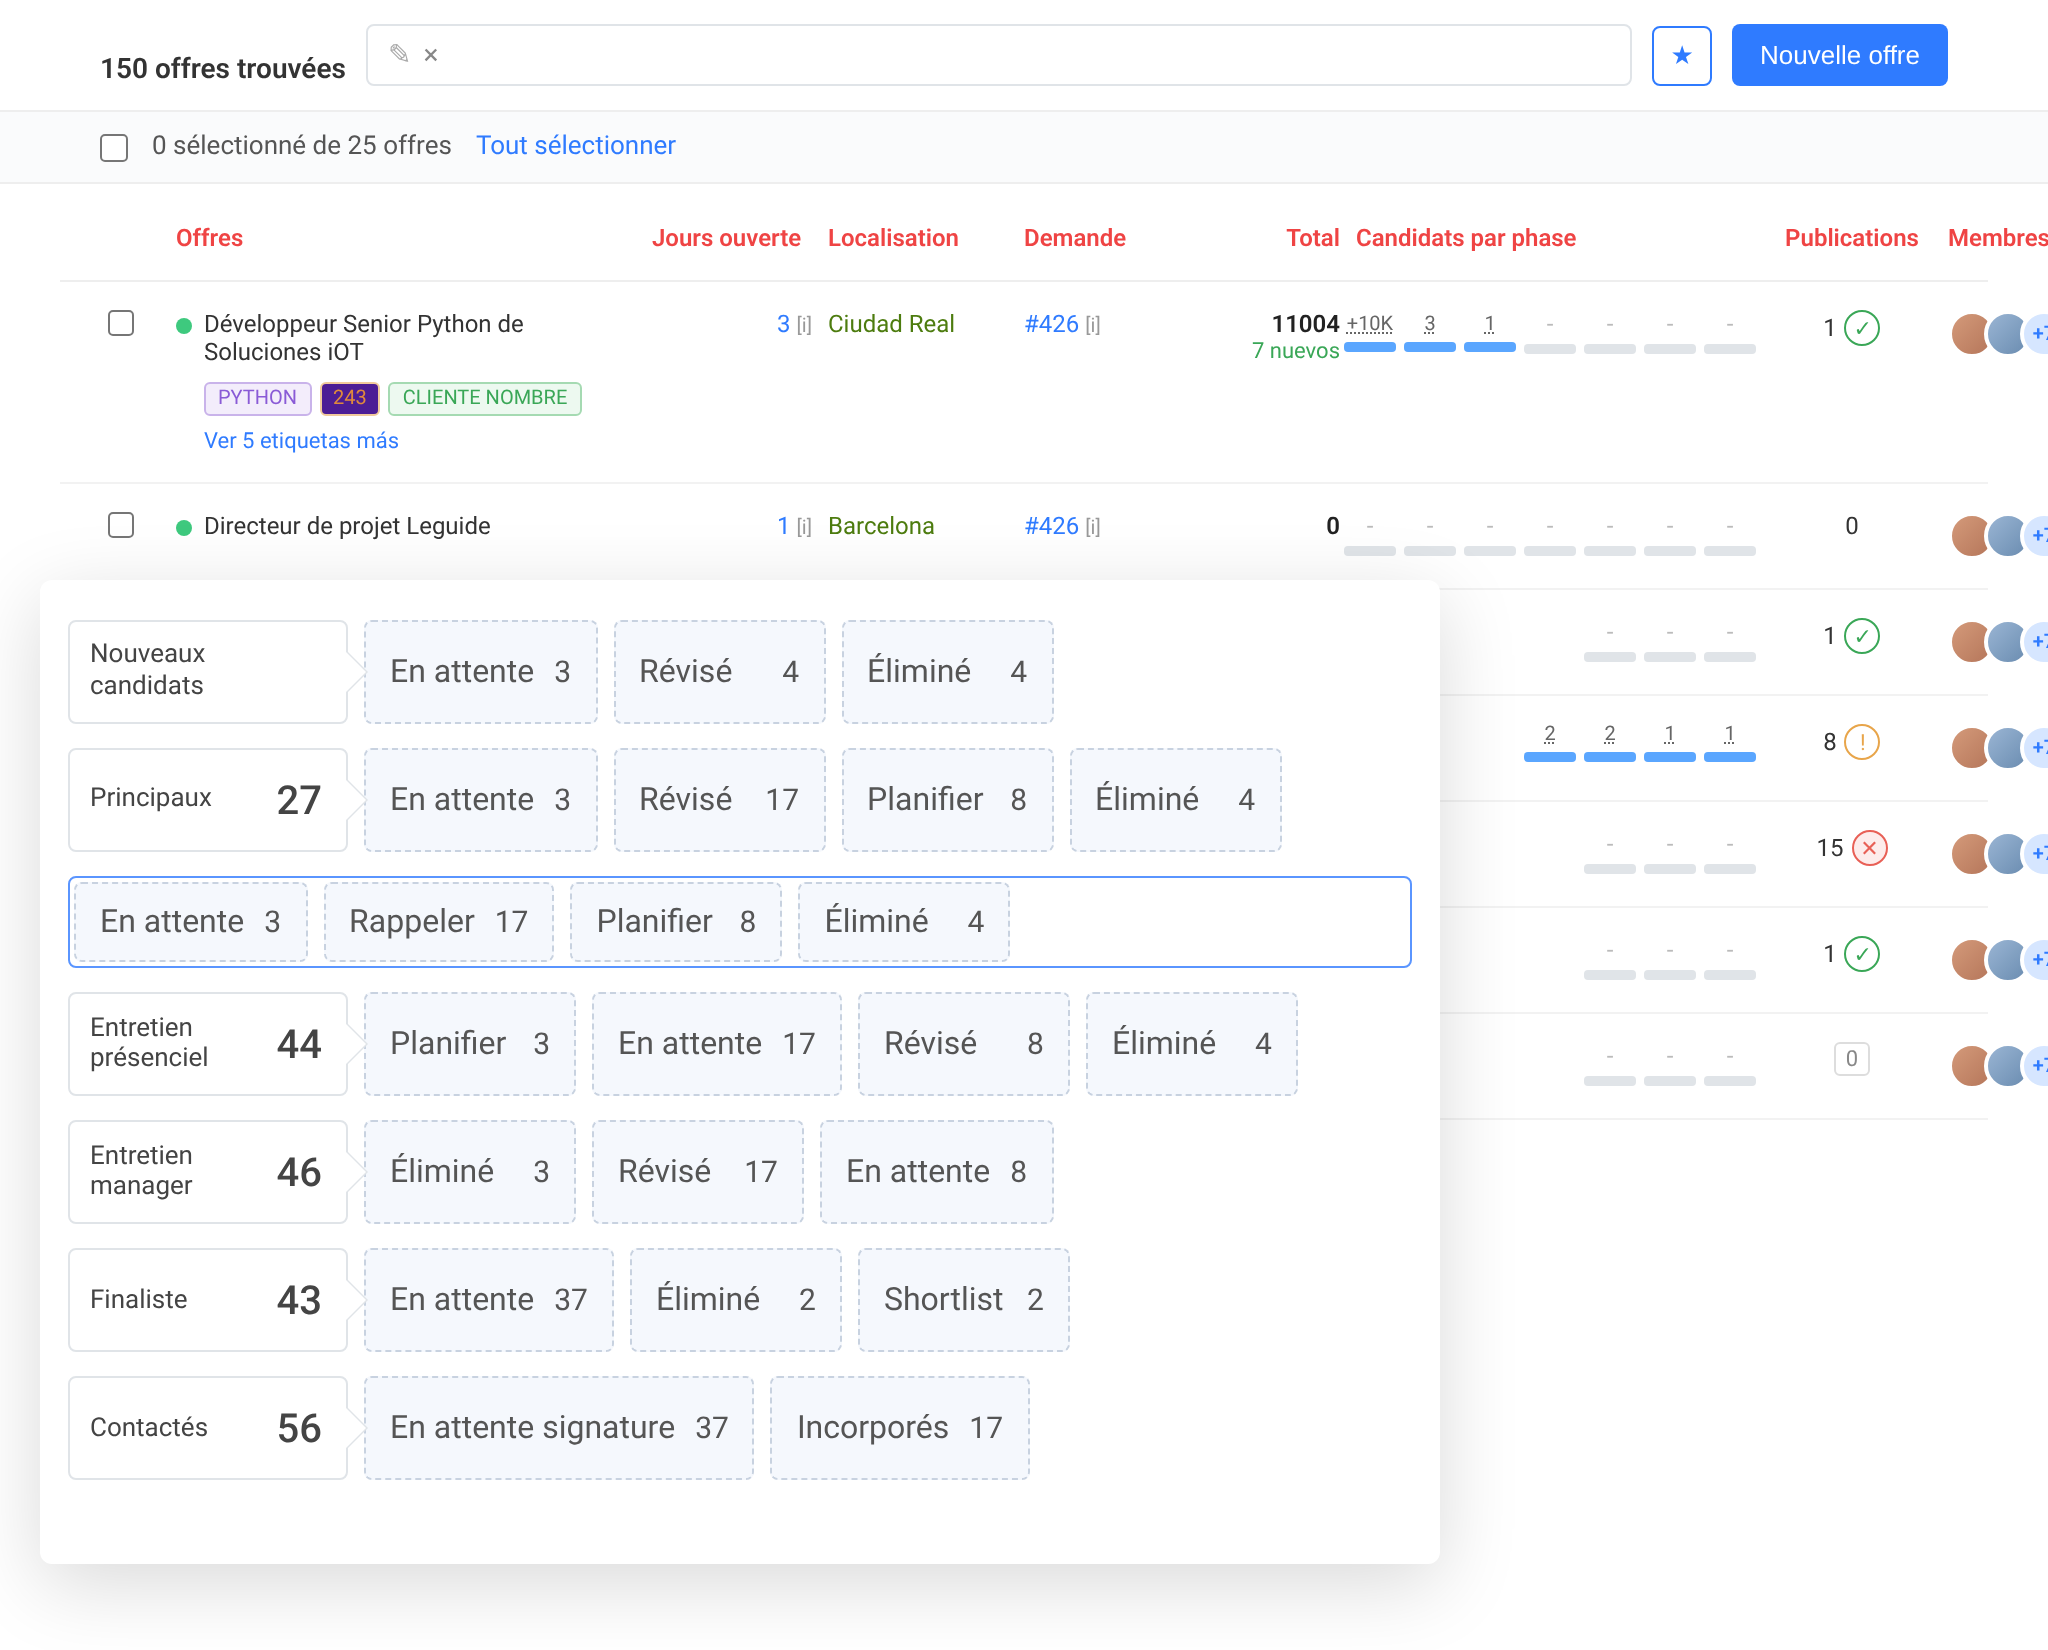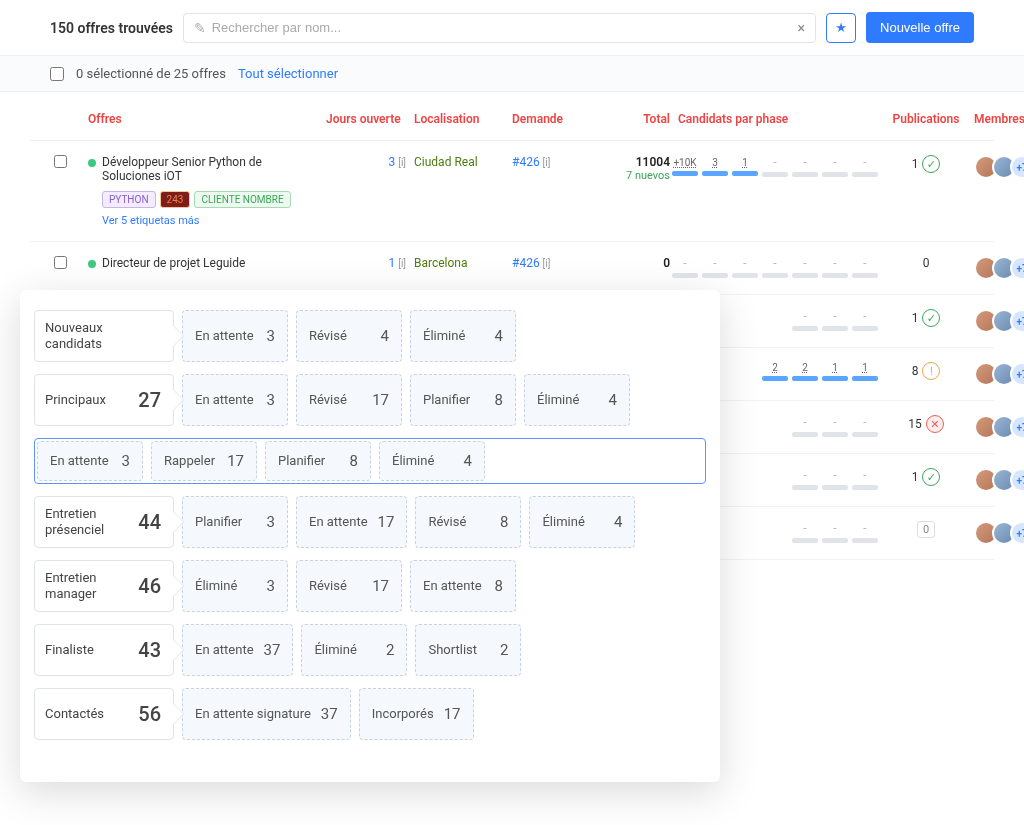--- a/index.html
+++ b/index.html
@@ -1,17 +1,17 @@
 <!DOCTYPE html>
 <html><head>
 <meta charset="utf-8">
 <style>
 * { box-sizing: border-box; margin: 0; padding: 0; }
 body { font-family: -apple-system, BlinkMacSystemFont, "Segoe UI", Roboto, sans-serif; background: #fff; color: #333; font-size: 13px; }
-.toolbar { display: flex; align-items: center; gap: 10px; padding: 12px 50px 12px 50px; border-bottom: 1px solid #eee; }
+.toolbar { display: flex; align-items: flex-end; gap: 10px; padding: 12px 50px 12px 50px; border-bottom: 1px solid #eee; }
 .count { font-weight: 600; font-size: 14px; color: #333; }
 .search-wrap { flex: 1; position: relative; display: flex; align-items: center; border: 1px solid #e0e4e8; border-radius: 4px; padding: 6px 10px; background: #fff; }
 .search-wrap .wand { color: #aaa; margin-right: 6px; font-size: 14px; }
 .search-wrap input { border: none; outline: none; flex: 1; font-size: 13px; color: #333; }
 .search-wrap input::placeholder { color: #aaa; }
 .search-wrap .clear { color: #888; cursor: pointer; font-size: 14px; }
 .star-btn { width: 30px; height: 30px; border: 1px solid #2f7bff; border-radius: 4px; display: flex; align-items: center; justify-content: center; color: #2f7bff; cursor: pointer; }
 .new-btn { background: #2f7bff; color: #fff; border: none; border-radius: 4px; padding: 8px 14px; font-size: 13px; cursor: pointer; }
 .subbar { display: flex; align-items: center; gap: 12px; padding: 10px 50px; background: #fafbfc; border-bottom: 1px solid #eee; }
 .subbar input[type=checkbox] { width: 14px; height: 14px; }
@@ -21,21 +21,21 @@
 .thead, .row { display: grid; grid-template-columns: 40px 230px 80px 90px 80px 70px 200px 80px 90px 30px; gap: 8px; align-items: start; padding: 14px 10px; }
 .thead { font-weight: 600; color: #ef4444; font-size: 12px; border-bottom: 1px solid #eee; padding-top: 20px; }
 .row { border-bottom: 1px solid #f2f2f2; font-size: 12px; }
 .chk { display: flex; justify-content: center; }
 .offer-title { display: flex; align-items: flex-start; gap: 6px; color: #333; }
 .dot { width: 8px; height: 8px; border-radius: 50%; background: #3ec97e; margin-top: 4px; flex-shrink: 0; }
 .title-txt { flex: 1; }
 .tags { display: flex; gap: 4px; margin-top: 8px; flex-wrap: wrap; }
 .tag { font-size: 10px; padding: 2px 6px; border-radius: 3px; border: 1px solid; }
 .tag.python { color: #8a5bd6; border-color: #c9b3ea; background: #f3edfb; }
-.tag.num { color: #e08a3c; border-color: #f0c99b; background: #7f1d1d; }
+.tag.num { color: #e08a3c; border-color: #f0c99b; background: #4c1d95; }
 .tag.client { color: #3aa757; border-color: #a5dab2; background: #edf9f0; }
 .more-tags { color: #2f7bff; font-size: 11px; margin-top: 6px; cursor: pointer; }
 .days { color: #2f7bff; text-align: right; }
 .days .i { color: #999; font-size: 10px; }
 .loc { color: #4d7c0f; }
 .demand { color: #2f7bff; }
 .demand .i { color: #999; font-size: 10px; }
 .total { text-align: right; font-weight: 600; color: #222; }
 .nuevos { color: #3aa757; font-size: 11px; font-weight: 400; }
 .phases { display: flex; gap: 4px; align-items: center; }
@@ -65,31 +65,30 @@
 .stage-head::after { content: ""; position: absolute; right: -10px; top: 50%; transform: translateY(-50%); width: 0; height: 0; border-top: 10px solid transparent; border-bottom: 10px solid transparent; border-left: 10px solid #fff; filter: drop-shadow(1px 0 0 #e0e4e8); }
 .stage-head.active { background: #cfe0ff; border-color: #5a95ff; }
 .stage-head.active::after { border-left-color: #cfe0ff; filter: drop-shadow(1px 0 0 #5a95ff); }
 .stage-name { font-size: 13px; color: #444; line-height: 1.2; }
 .stage-head.active .stage-name { color: #2257c9; font-weight: 500; }
 .stage-count { font-size: 20px; font-weight: 500; color: #444; }
 .stage-head.active .stage-count { color: #2257c9; }
 .sub-wrap { display: flex; gap: 8px; flex: 1; }
 .sub-wrap.outlined { border: 1px solid #5a95ff; border-radius: 4px; padding: 2px; }
 .sub { flex: 0 0 auto; min-width: 106px; display: flex; align-items: center; justify-content: space-between; gap: 10px; padding: 10px 12px; border: 1px dashed #c8d2e0; border-radius: 4px; background: #f5f8fd; }
-.sub-name { font-size: 13px; color: #555; line-height: 1.15; }
+.sub-name { font-size: 16px; color: #555; line-height: 1.15; }
 .sub-count { font-size: 15px; color: #555; }
 </style>
 </head>
 <body>
 
 <div class="toolbar">
   <span class="count">150 offres trouvées</span>
   <div class="search-wrap">
     <span class="wand">✎</span>
-    <input type="text" placeholder="Rechercher par nom..." style="">
     <span class="clear">×</span>
   </div>
   <div class="star-btn">★</div>
   <button class="new-btn">Nouvelle offre</button>
 </div>
 
 <div class="subbar">
   <input type="checkbox" style="">
   <span class="selcount">0 sélectionné de 25 offres</span>
   <span class="selectall">Tout sélectionner</span>

